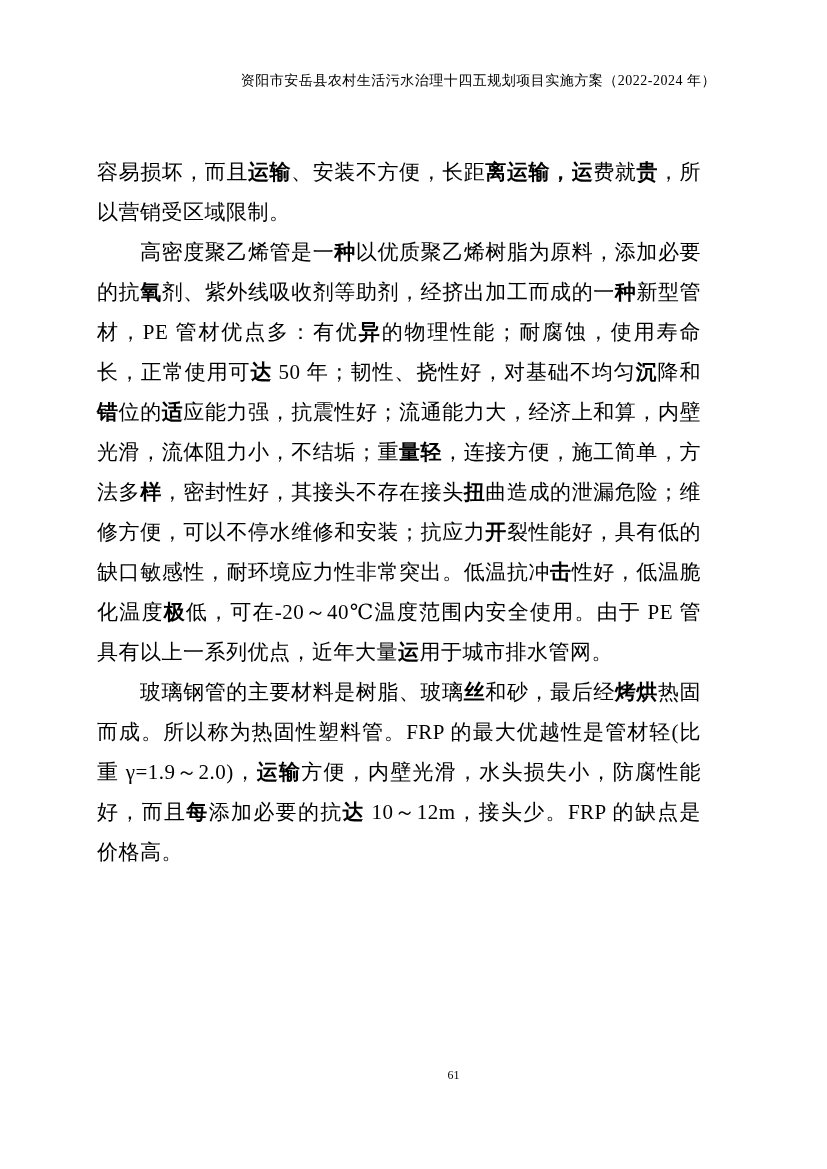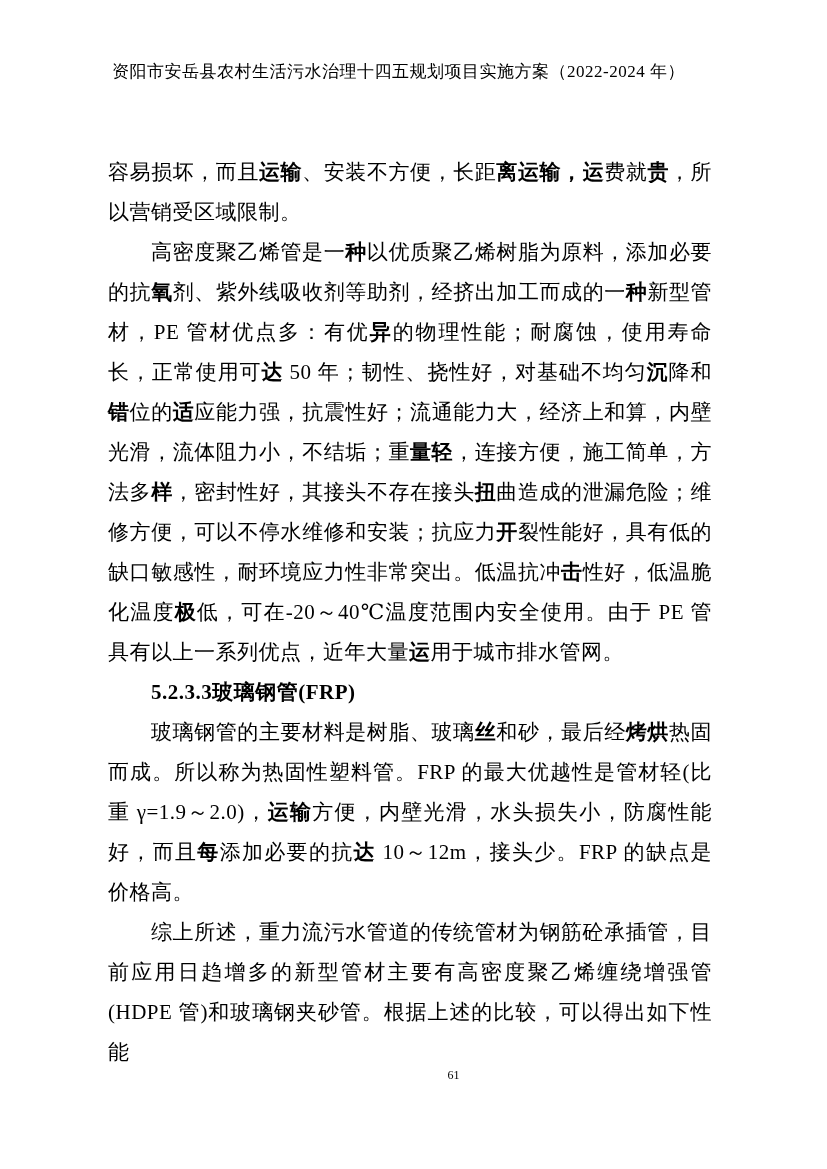--- a/index.html
+++ b/index.html
@@ -11,32 +11,33 @@
     position: relative;
     width: 827px;
     height: 1169px;
     background: #ffffff;
     overflow: hidden;
     color: #000000;
     font-family: "Liberation Serif", "DejaVu Serif", serif;
   }
   .page-header {
     position: absolute;
-    top: 60px;
+    top: 72px;
     left: 112px;
     width: 604px;
-    font-size: 17px;
+    text-align: right;
+    font-size: 14px;
     letter-spacing: 0.5px;
     color: #000000;
     white-space: nowrap;
   }
   .document-body {
     position: absolute;
     top: 152px;
-    left: 108px;
+    left: 97px;
     width: 604px;
     font-size: 21px;
     line-height: 40px;
     text-align: justify;
     letter-spacing: 0.5px;
   }
   .block {
     margin: 0;
   }
   .para {
@@ -64,19 +65,17 @@
 </style>
 </head>
 <body>
 
 <div class="page">
   <div class="page-header">资阳市安岳县农村生活污水治理十四五规划项目实施方案（2022-2024 年）</div>
 
   <div class="document-body">
       <div class="block para no-indent"><span>容易损坏，而且</span><span class="bold">运输</span><span>、安装不方便，长距</span><span class="bold">离运输，运</span><span>费就</span><span class="bold">贵</span><span>，所以营销受区域限制。</span></div>
       <div class="block para"><span>高密度聚乙烯管是一</span><span class="bold">种</span><span>以优质聚乙烯树脂为原料，添加必要的抗</span><span class="bold">氧</span><span>剂、紫外线吸收剂等助剂，经挤出加工而成的一</span><span class="bold">种</span><span>新型管材，PE 管材优点多：有优</span><span class="bold">异</span><span>的物理性能；耐腐蚀，使用寿命长，正常使用可</span><span class="bold">达</span><span> 50 年；韧性、挠性好，对基础不均匀</span><span class="bold">沉</span><span>降和</span><span class="bold">错</span><span>位的</span><span class="bold">适</span><span>应能力强，抗震性好；流通能力大，经济上和算，内壁光滑，流体阻力小，不结垢；重</span><span class="bold">量轻</span><span>，连接方便，施工简单，方法多</span><span class="bold">样</span><span>，密封性好，其接头不存在接头</span><span class="bold">扭</span><span>曲造成的泄漏危险；维修方便，可以不停水维修和安装；抗应力</span><span class="bold">开</span><span>裂性能好，具有低的缺口敏感性，耐环境应力性非常突出。低温抗冲</span><span class="bold">击</span><span>性好，低温脆化温度</span><span class="bold">极</span><span>低，可在-20～40℃温度范围内安全使用。由于 PE 管具有以上一系列优点，近年大量</span><span class="bold">运</span><span>用于城市排水管网。</span></div>
-      <div class="block heading"><span class="bold">5.2.3.3玻璃钢管(FRP)</span></div>
       <div class="block para"><span>玻璃钢管的主要材料是树脂、玻璃</span><span class="bold">丝</span><span>和砂，最后经</span><span class="bold">烤烘</span><span>热固而成。所以称为热固性塑料管。FRP 的最大优越性是管材轻(比重 γ=1.9～2.0)，</span><span class="bold">运输</span><span>方便，内壁光滑，水头损失小，防腐性能好，而且</span><span class="bold">每</span><span>添加必要的抗</span><span class="bold">达</span><span> 10～12m，接头少。FRP 的缺点是价格高。</span></div>
-      <div class="block para"><span>综上所述，重力流污水管道的传统管材为钢筋砼承插管，目前应用日趋增多的新型管材主要有高密度聚乙烯缠绕增强管(HDPE 管)和玻璃钢夹砂管。根据上述的比较，可以得出如下性能</span></div>
     </div>
 
   <div class="page-footer">61</div>
 </div>
 
 </body></html>

